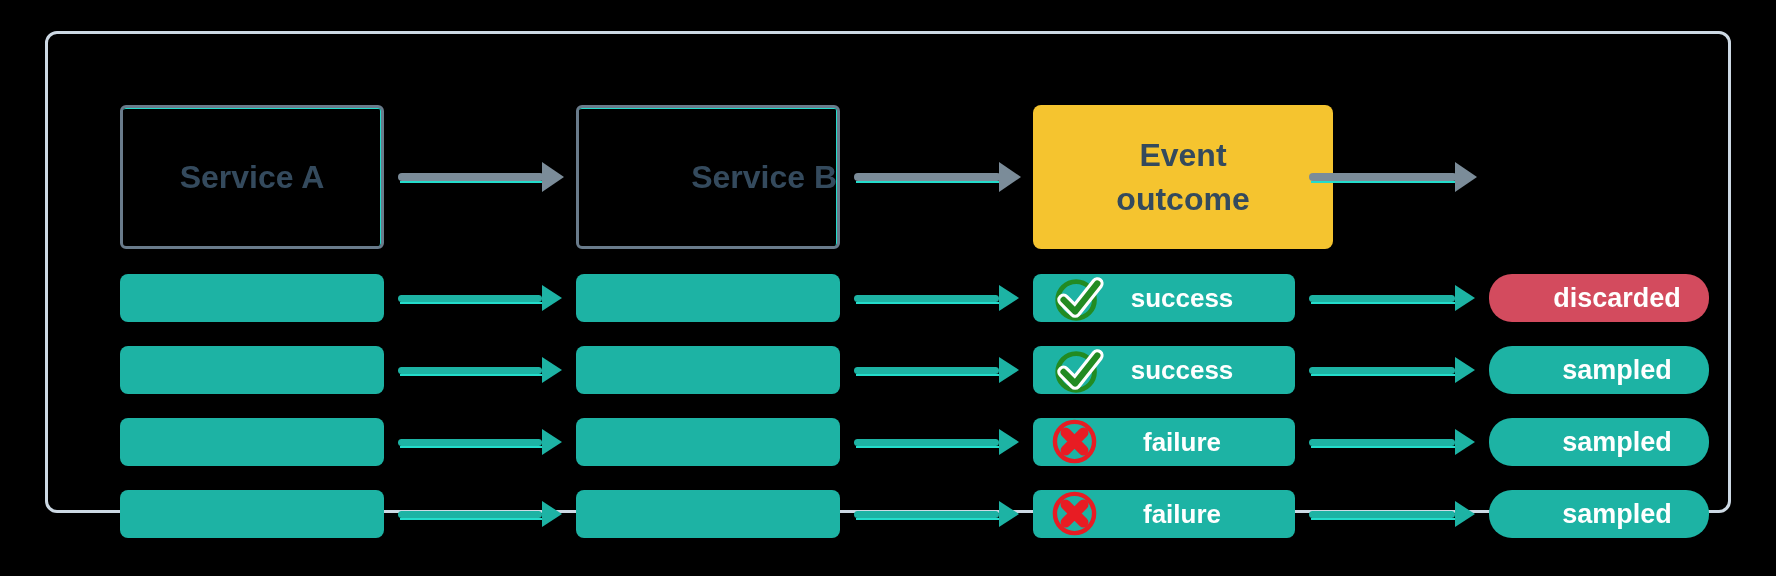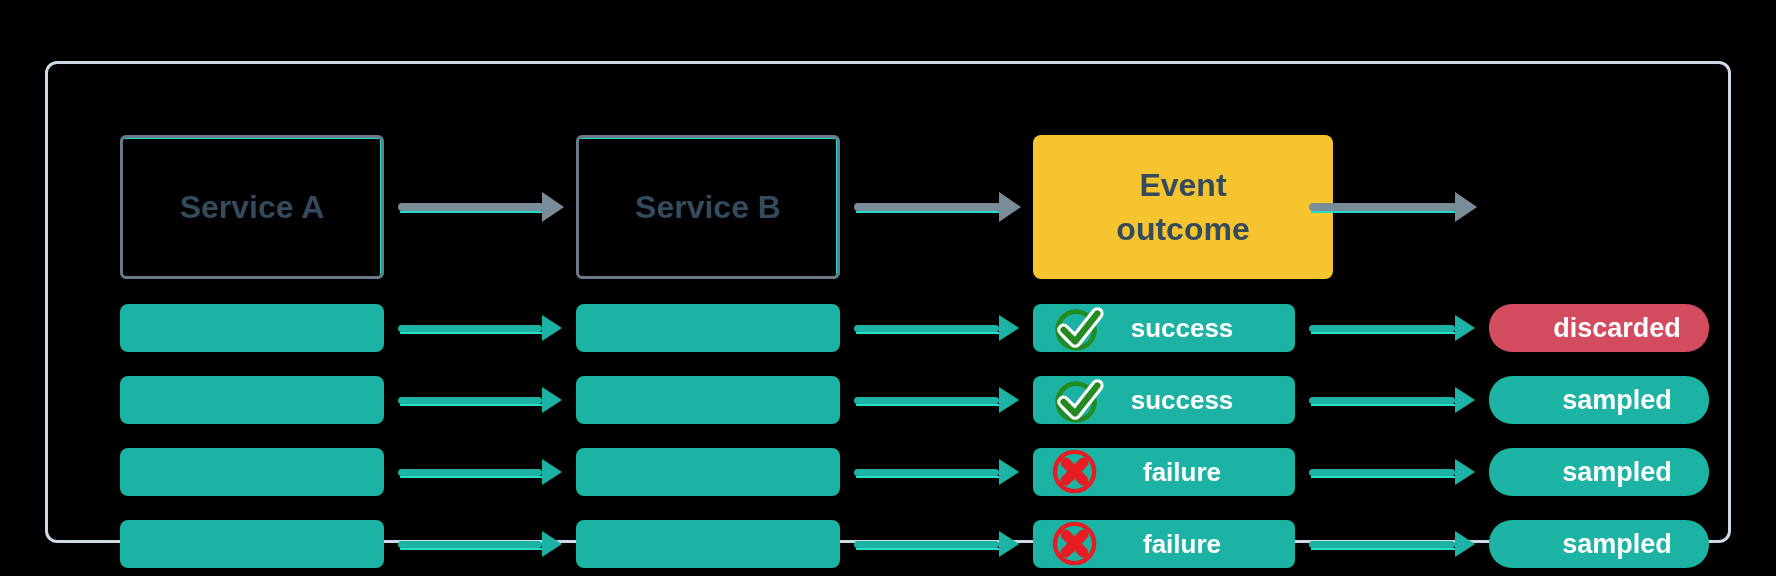--- a/index.html
+++ b/index.html
@@ -2,21 +2,21 @@
 <html style="--canvas-bg: #000000; --frame-border: #cdd9e4; --teal: #1db3a4; --cyan: #23dccb; --yellow: #f5c42f; --red-pill: #d34b5e; --arrow-gray: #7b8c99; --box-border: #697b8b; --slate-text: #344a5d; --white-text: #ffffff; --icon-green: #228b22; --icon-red: #e81c23;"><head>
 <meta charset="utf-8">
 <style>
   html,body{margin:0;padding:0;background:#000;}
   .canvas{
     position:relative;width:1776px;height:576px;overflow:hidden;
     background:var(--canvas-bg);
     font-family:"Liberation Sans", sans-serif;
   }
   .frame{
-    position:absolute;left:45px;top:61px;width:1686px;height:482px;
+    position:absolute;left:45px;top:31px;width:1686px;height:482px;
     border:3px solid var(--frame-border);border-radius:12px;box-sizing:border-box;
   }
   
   .node{
     position:absolute;top:71px;height:144px;box-sizing:border-box;
     display:flex;align-items:center;justify-content:center;text-align:center;
     font-size:32px;font-weight:700;color:var(--slate-text);
   }
   .node.outlined{
     border:3px solid var(--box-border);border-radius:6px;background:transparent;
@@ -46,21 +46,21 @@
   }
   .pill.outcome{left:985px;width:262px;font-size:26px;}
   .pill.result{left:1441px;width:220px;font-size:27px;border-radius:23px;}
   .pill.result.discarded{background:var(--red-pill);}
   .pill .olabel{width:100%;text-align:center;padding-left:36px;}
   .oicon{position:absolute;left:18px;display:block;line-height:0;}
   .oicon.ok{top:-5px;}
   .oicon.bad{top:0px;}
   
   .r1{top:240px;} .r2{top:312px;} .r3{top:384px;} .r4{top:456px;}
-  .c1{left:72px;} .c2{left:528px;}
+  .c1{left:72px;} .c2{left:528px;justify-content:flex-end;}
   .conn-ab{left:336px;width:192px;}
   .conn-bc{left:792px;width:193px;}
   .conn-cd{left:1247px;width:194px;}
 </style>
 </head>
 <body>
 
 <div class="canvas">
   <div class="frame">
 

